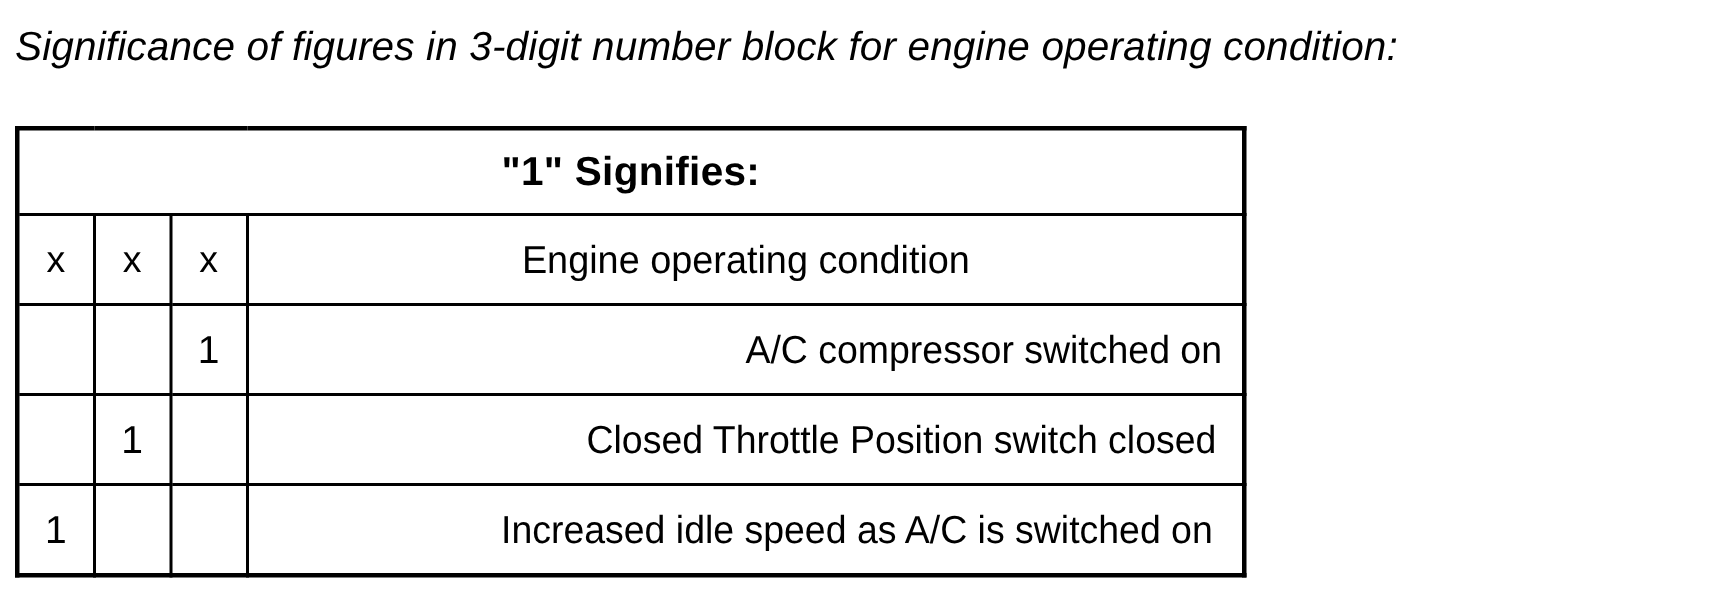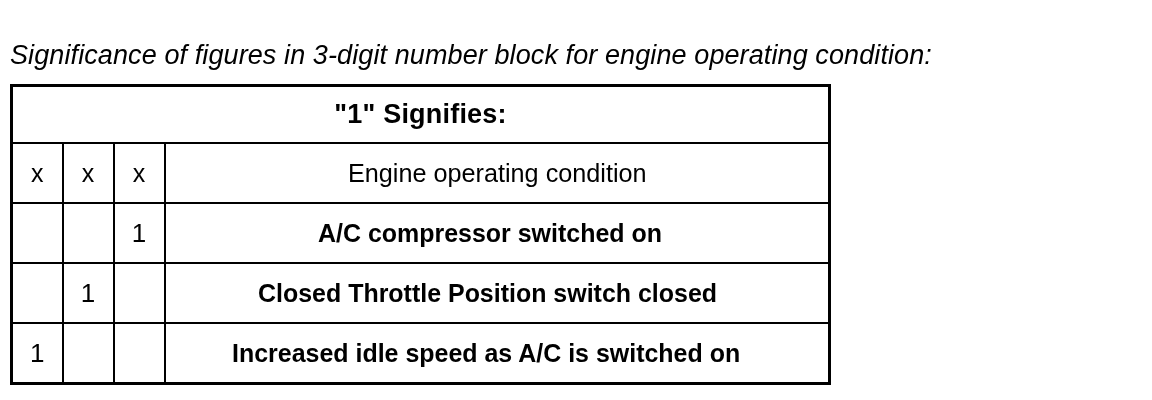--- a/index.html
+++ b/index.html
@@ -31,21 +31,20 @@
     width: 1135px;
     height: 38px;
     line-height: 38px;
     font-family: "Liberation Sans", "DejaVu Sans", sans-serif;
     font-size: 27px;
     font-style: italic;
     font-weight: 400;
     letter-spacing: 0.1px;
     white-space: nowrap;
     color: #000;
-    margin-top: 24px;
   }
 
   
   .sig-table {
     position: absolute;
     left: 10px;
     top: 84px;
     width: 821px;
     border-collapse: collapse;
     border: 3px solid #000;
@@ -97,24 +96,24 @@
     text-align: center;
     vertical-align: middle;
     font-size: 26px;
     font-weight: 400;
   }
   .bit-cell.empty { font-size: 0; }
 
   .desc-cell {
     height: 58px;
     vertical-align: middle;
-    text-align: center;
+    text-align: right;
     padding-left: 10px;
     font-size: 26px;
-    font-weight: 700;
+    font-weight: 400;
     white-space: nowrap;
   }
   .desc-cell .shrink {
     display: inline-block;
     transform: scaleX(0.96);
     transform-origin: left center;
   }
 </style>
 </head>
 <body>

